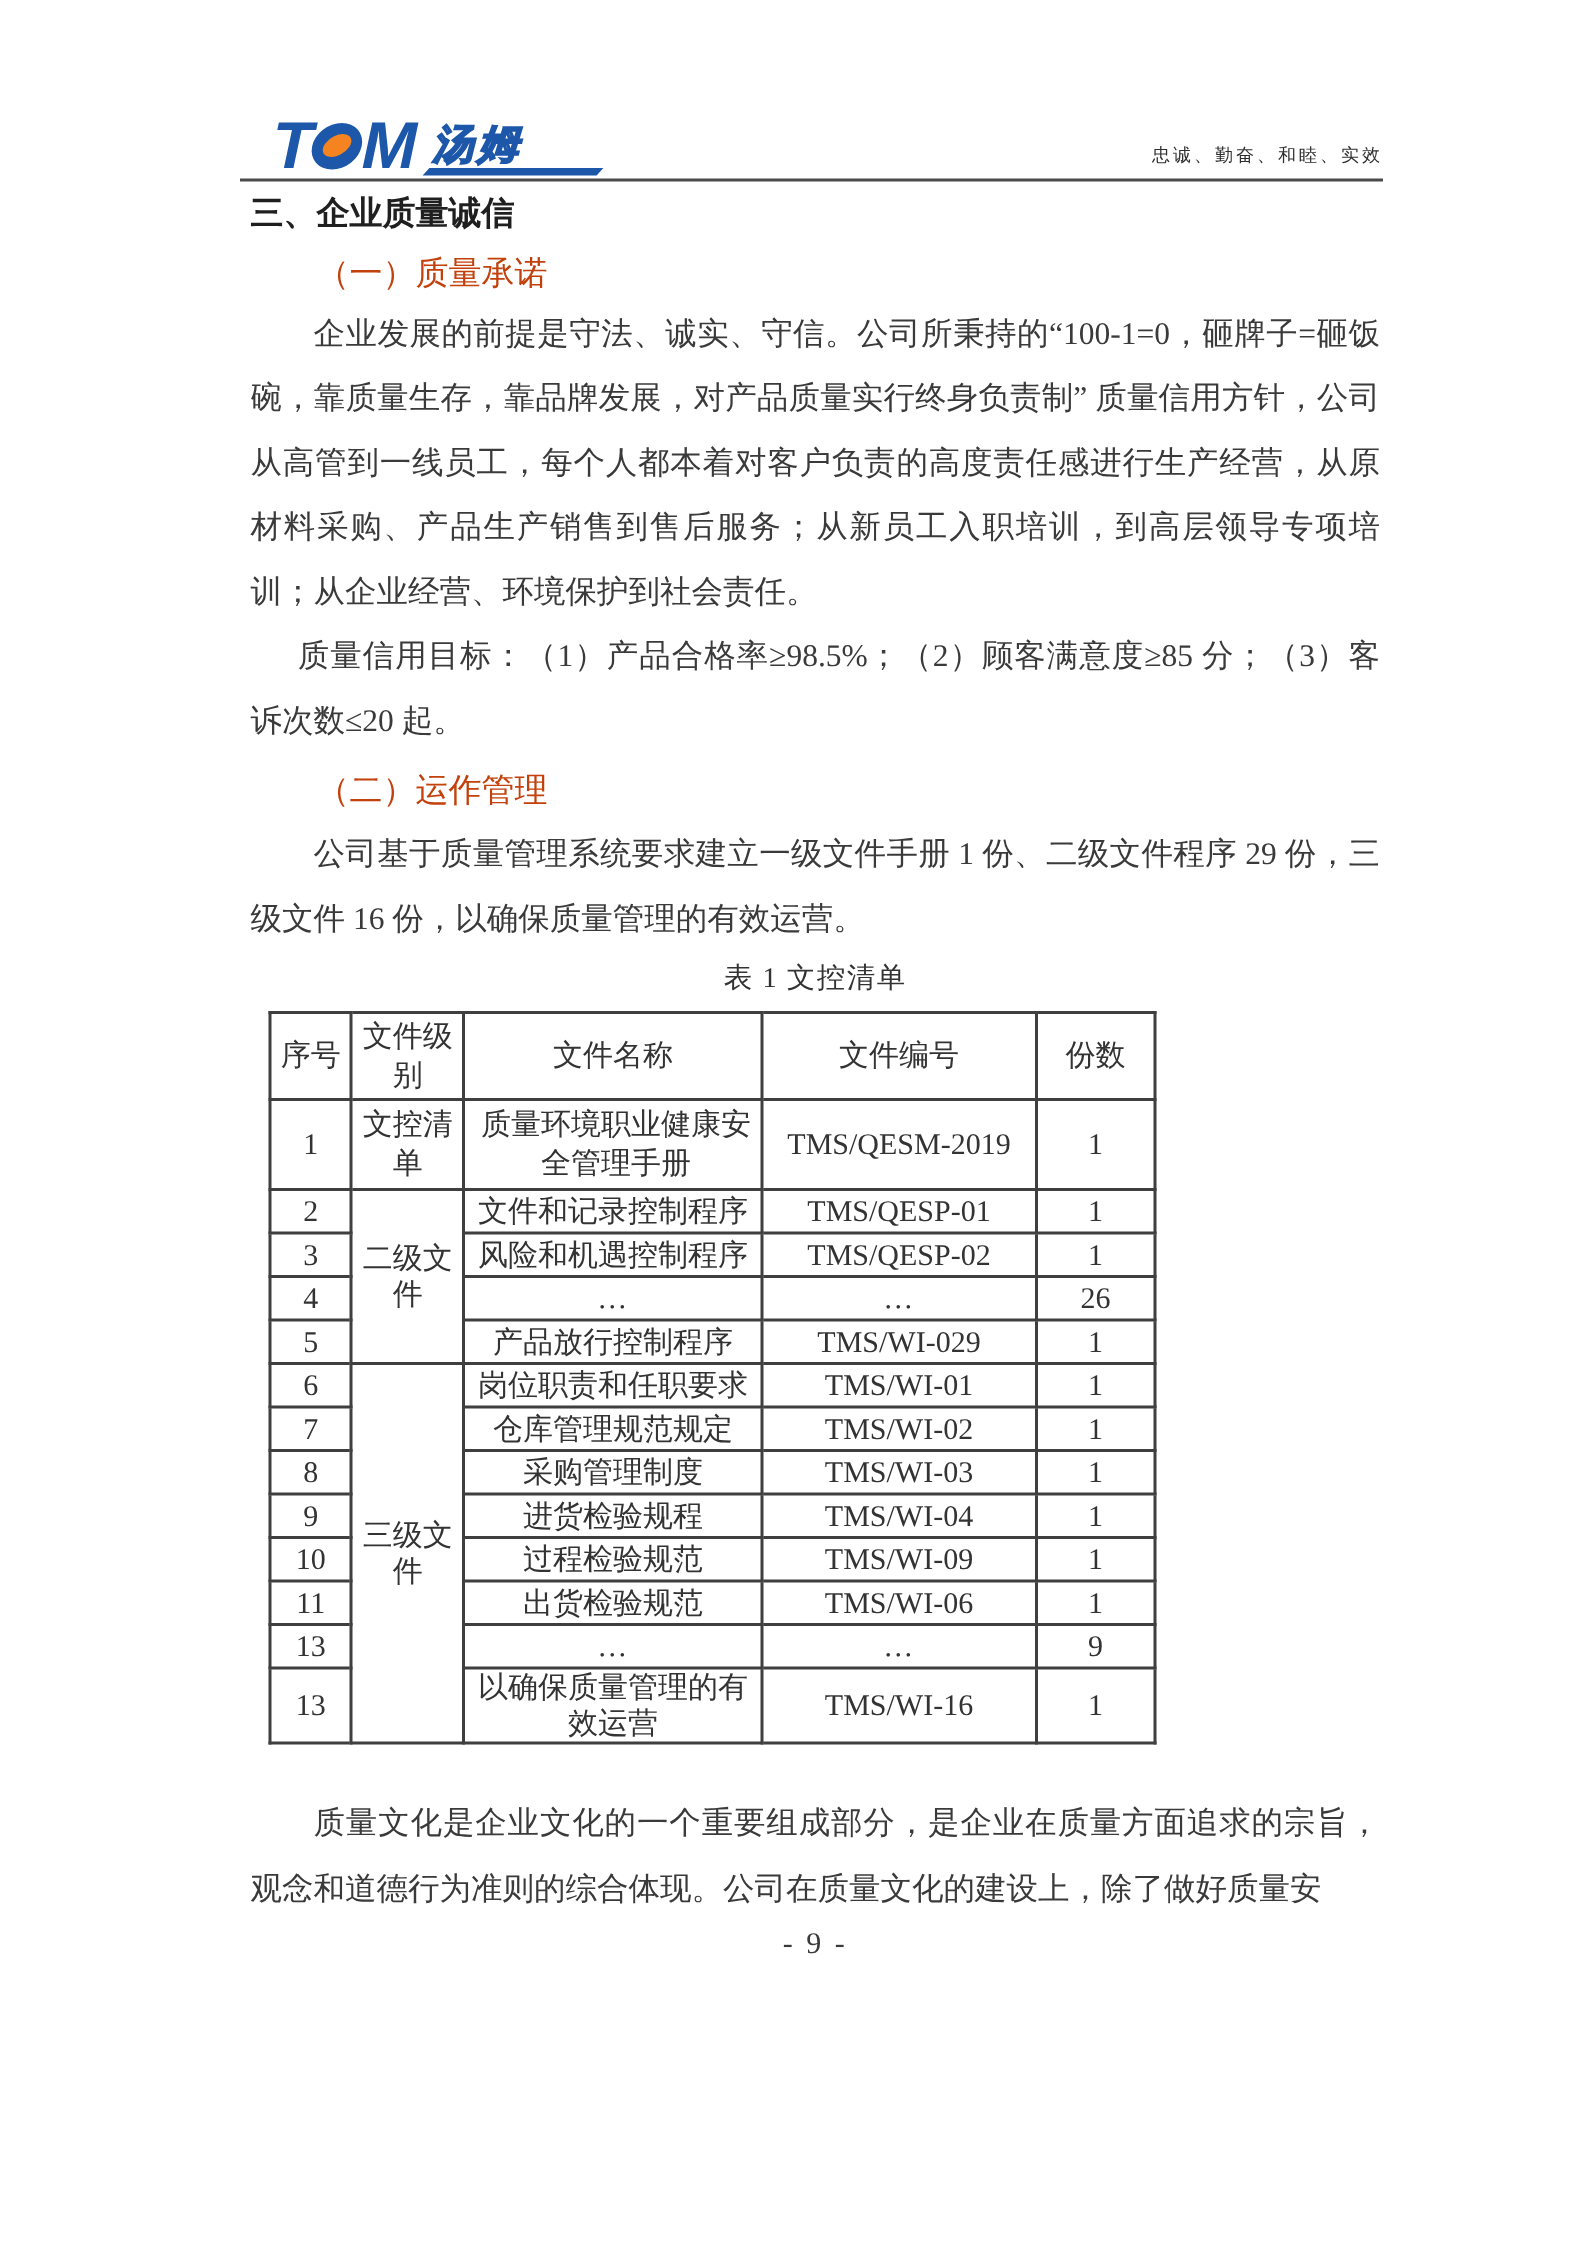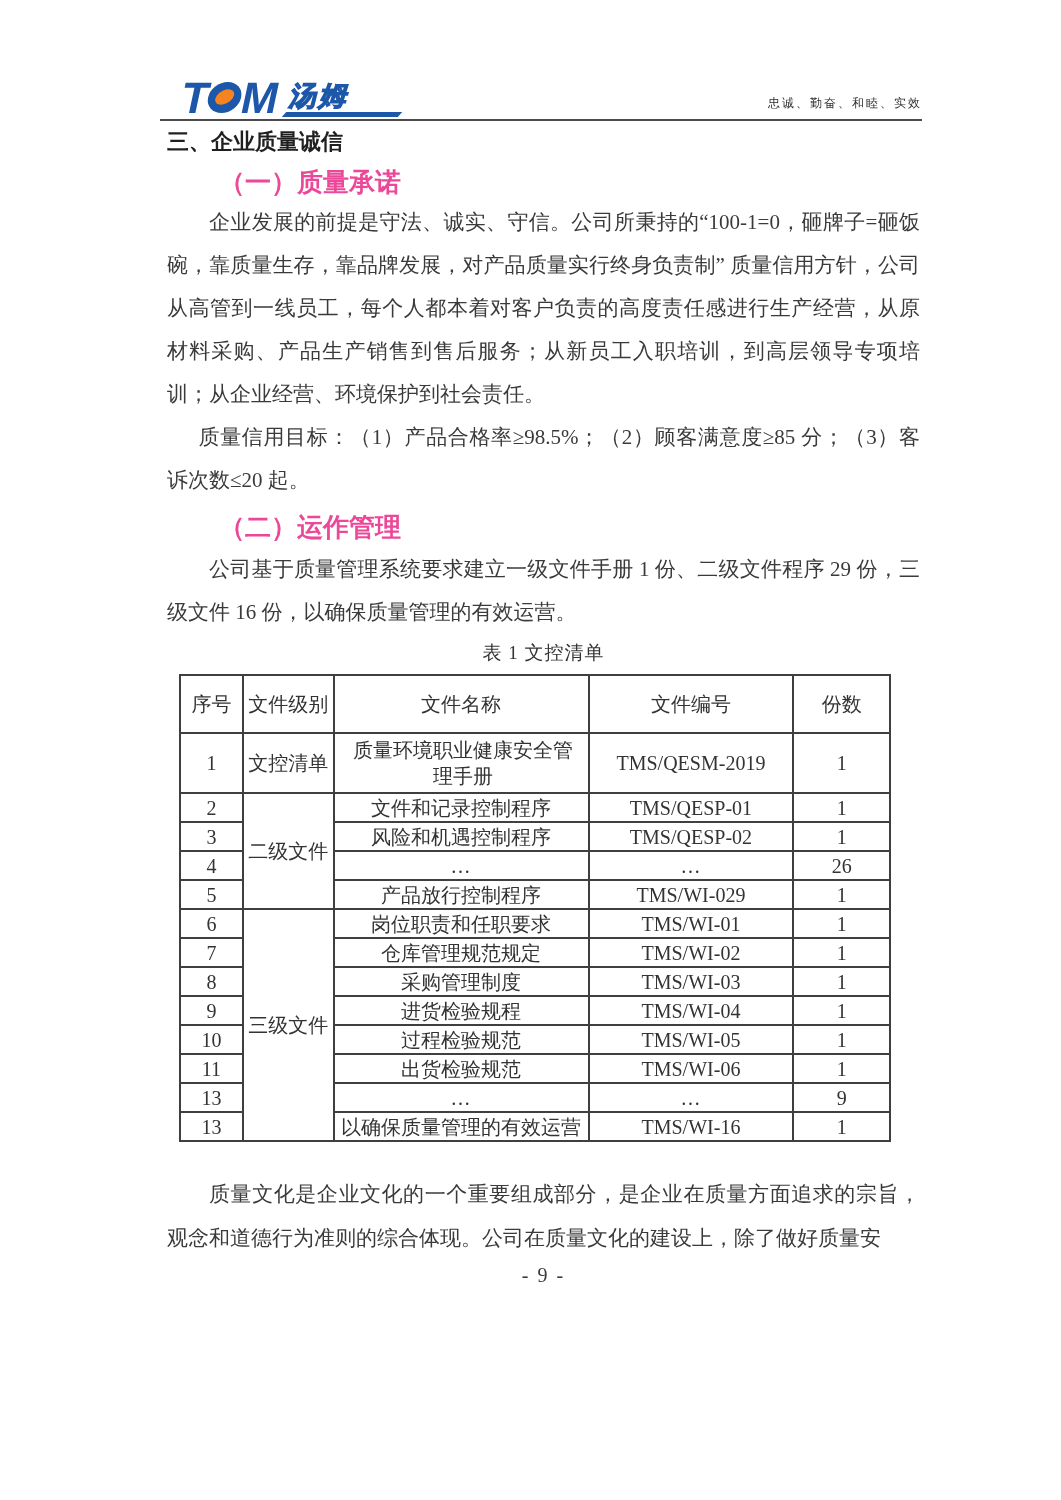--- a/index.html
+++ b/index.html
@@ -67,32 +67,32 @@
   .p1 { margin-top:8px; }
   .p2 { margin-top:2px; line-height:43px; }
   .p3 { margin-top:0; line-height:43px; text-indent:1.5em; }
   .p4 { margin-top:4px; line-height:43px; }
   .p5 { margin-top:30px; line-height:44px; }
   .h1 {
     margin-top:4px; font-size:22px; font-weight:bold; line-height:34px;
     color:#1f1f1f; font-family:"Liberation Sans","DejaVu Sans",sans-serif;
   }
   .h2 {
-    margin-top:6px; font-size:26px; font-weight:bold; line-height:34px;
-    color:#ec4899; text-indent:2em;
+    margin-top:6px; font-size:22px; font-weight:normal; line-height:34px;
+    color:#c2410c; text-indent:2em;
     font-family:"Liberation Sans","DejaVu Sans",sans-serif;
   }
   .h2b { margin-top:8px; }
   .tbl-caption {
     margin-top:6px; text-align:center; font-size:19px; line-height:26px;
     color:#333; letter-spacing:1px;
   }
   
   table.doc {
-    width:712px; margin:8px 0 0 12px;
+    width:592px; margin:8px 0 0 12px;
     border-collapse:collapse;
     font-size:20px; color:#333;
   }
   table.doc th, table.doc td {
     border:2px solid #3f3f3f;
     text-align:center; vertical-align:middle;
     font-weight:normal;
     padding:0 4px;
   }
   table.doc th { height:58px; line-height:26px; }
@@ -221,21 +221,21 @@
         </tr>
         <tr>
           <td>9</td>
           <td class="c-name">进货检验规程</td>
           <td>TMS/WI-04</td>
           <td>1</td>
         </tr>
         <tr>
           <td>10</td>
           <td class="c-name">过程检验规范</td>
-          <td>TMS/WI-05</td>
+          <td>TMS/WI-09</td>
           <td>1</td>
         </tr>
         <tr>
           <td>11</td>
           <td class="c-name">出货检验规范</td>
           <td>TMS/WI-06</td>
           <td>1</td>
         </tr>
         <tr>
           <td>13</td>

